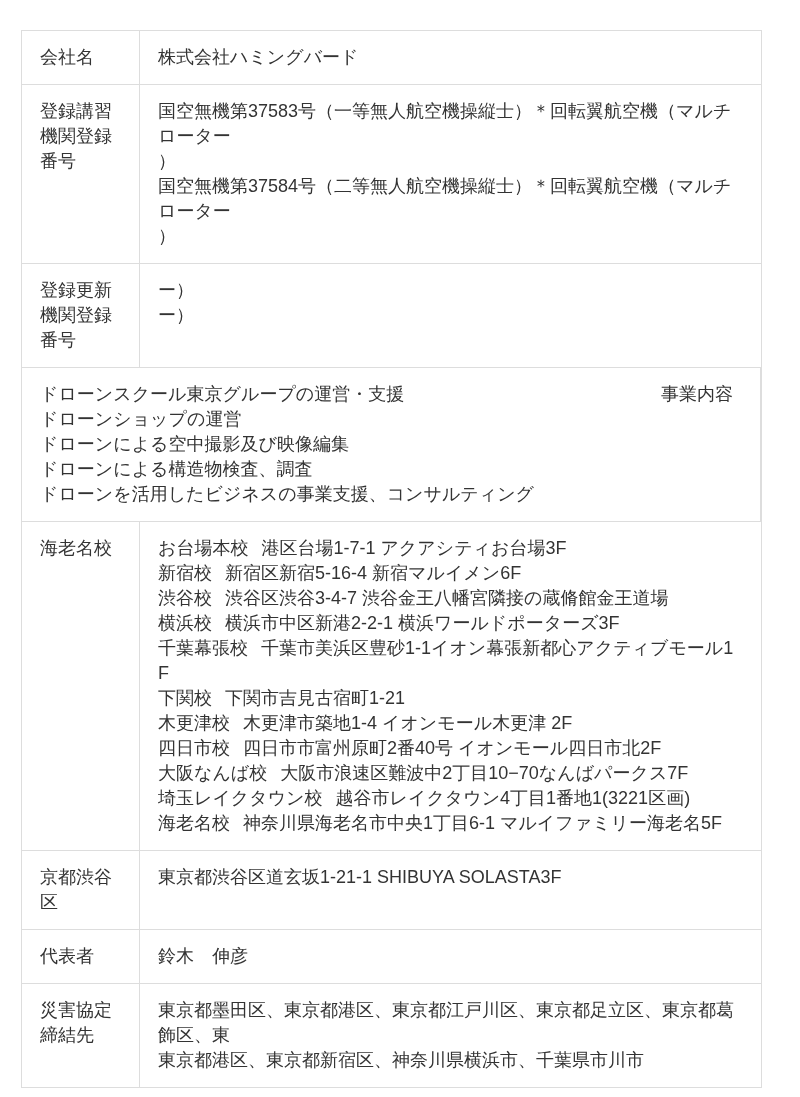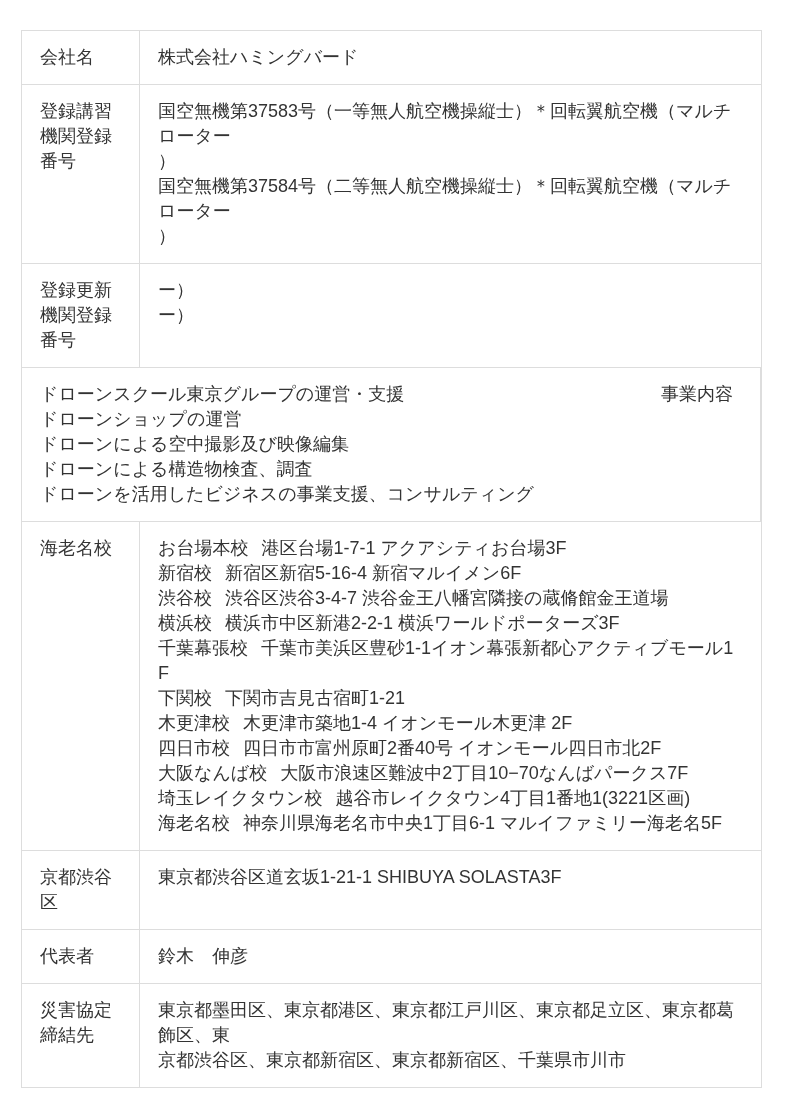--- a/index.html
+++ b/index.html
@@ -139,17 +139,17 @@
     </div>
   </div>
 
 
   <div class="row">
     <div class="cell cell-label">
       <div class="label-text">災害協定締結先</div>
     </div>
     <div class="cell cell-value">
       <div class="line">東京都墨田区、東京都港区、東京都江戸川区、東京都足立区、東京都葛飾区、東</div>
-      <div class="line">京都渋谷区、東京都新宿区、東京都新宿区、千葉県市川市</div>
+      <div class="line">東京都港区、東京都新宿区、神奈川県横浜市、千葉県市川市</div>
     </div>
   </div>
 
 </div>
 
 </body></html>

